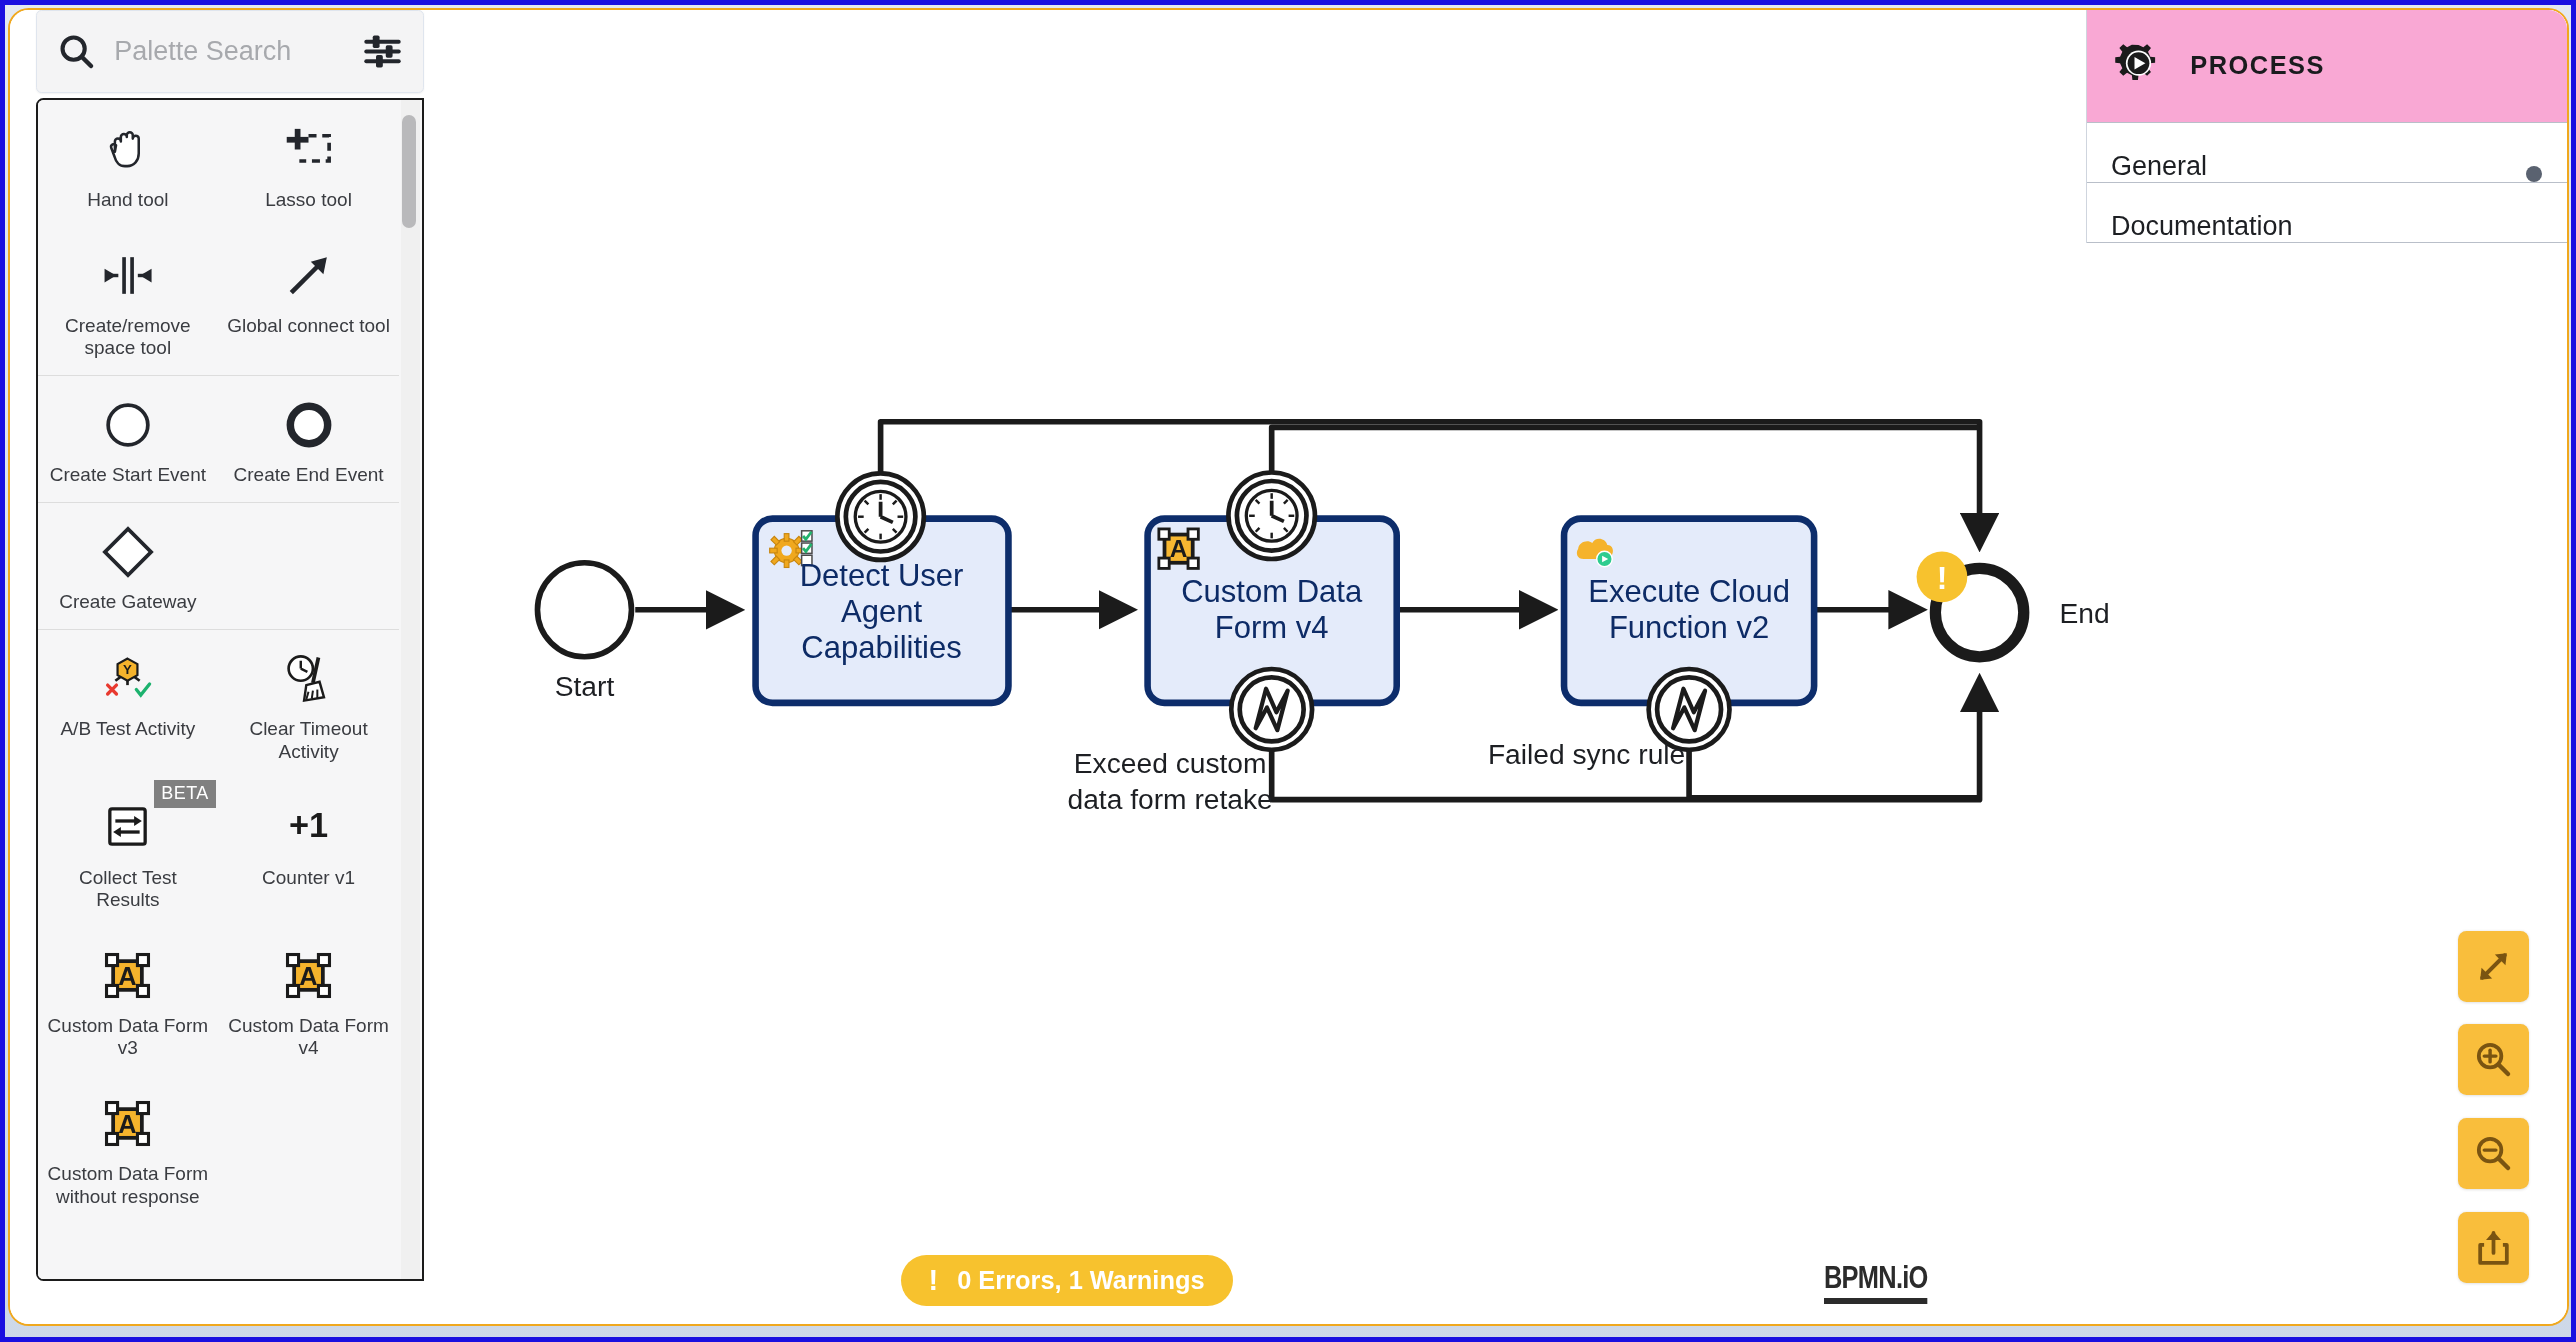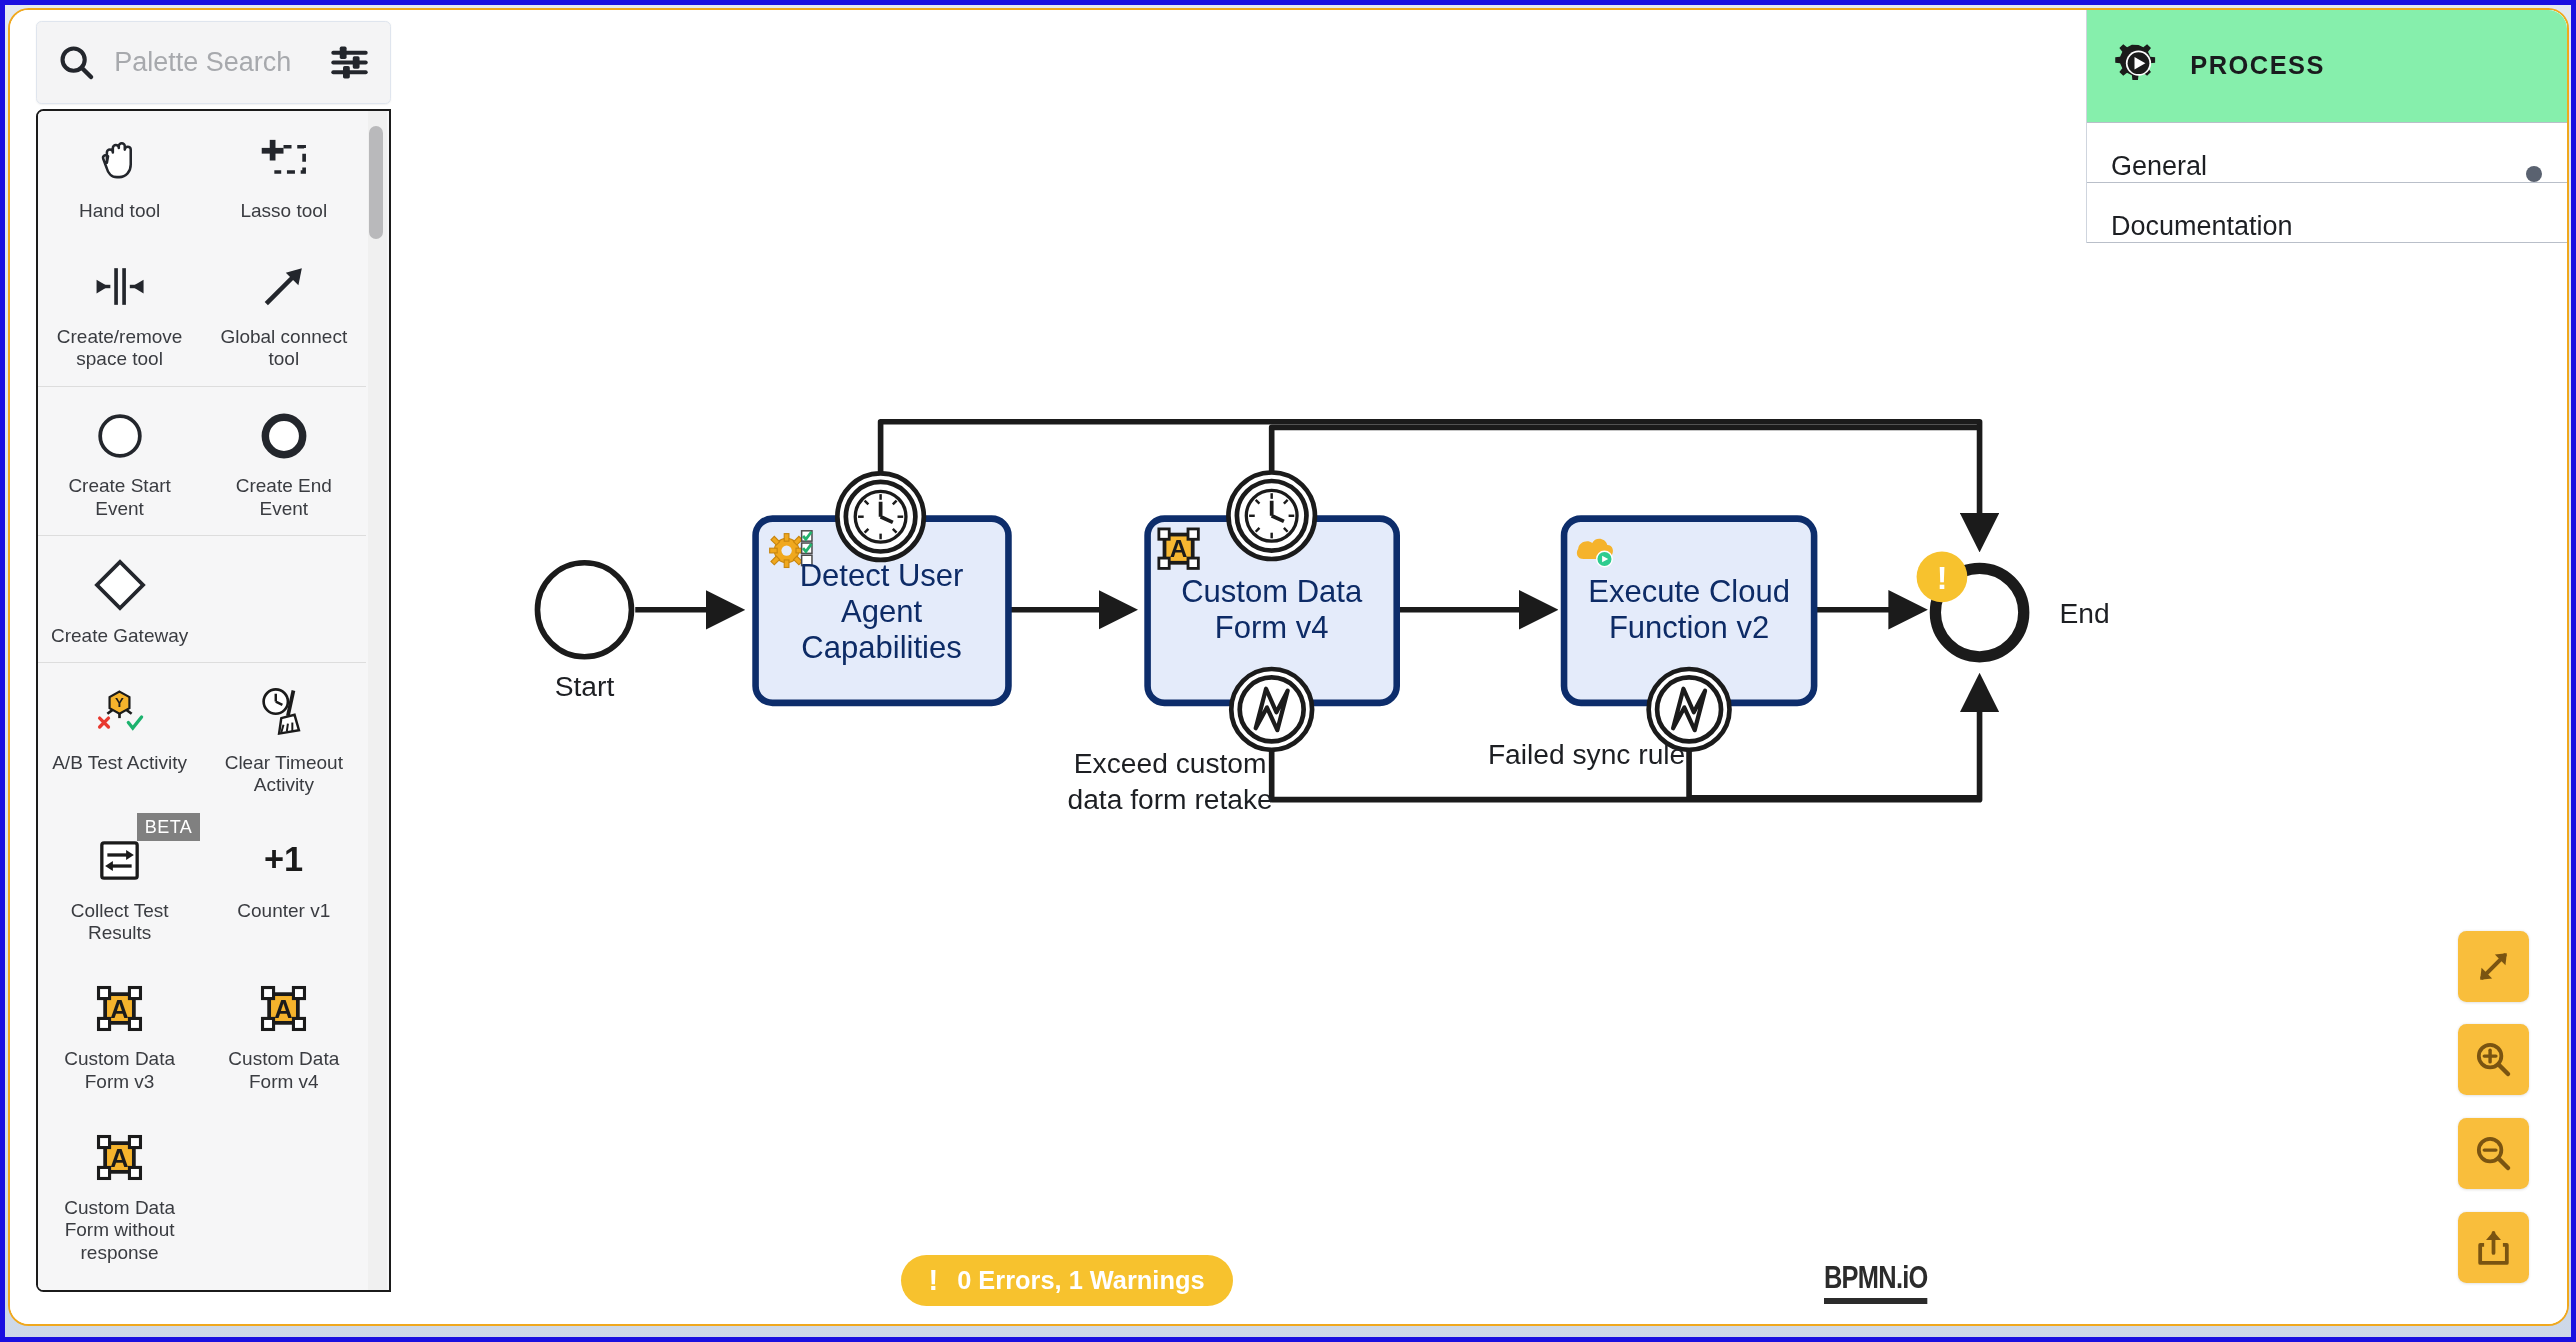--- a/index.html
+++ b/index.html
@@ -30,22 +30,22 @@
     overflow: hidden;
   }
   #canvas-area {
     position: absolute; inset: 0;
     background: #ffffff;
   }
 
   
   #palette-wrap {
     position: absolute;
-    left: 26px; top: 11px;
-    width: 355px;
+    left: 26px; top: 0;
+    width: 388px;
     z-index: 20;
   }
   #palette-search-box {
     display: flex; align-items: center;
     height: 83px;
     background: #f4f4f5;
     border: 0.9px solid #dfe5ee;
     border-radius: 5.6px;
     padding: 0 20.7px;
     box-shadow: 0 0.9px 1.9px rgba(0,0,0,.06);
@@ -124,21 +124,21 @@
     position: absolute;
     right: 0; top: 0;
     width: 481px;
     background: #ffffff;
     border-left: 1.9px solid #cfd5de;
     z-index: 20;
   }
   #props-header {
     display: flex; align-items: center;
     height: 113px; padding: 0 24.4px;
-    background: #86efac;
+    background: #f9a8d4;
     border-bottom: 1.9px solid #b9bfc9;
   }
   #props-header .gear { width: 55px; height: 55px; flex:0 0 auto; }
   #props-title {
     margin-left: 24.4px;
     font-size: 25.4px; font-weight: bold;
     letter-spacing: 1.5px; color: #1a1b1e;
   }
   .props-row {
     display: flex; align-items: flex-end; justify-content: space-between;

